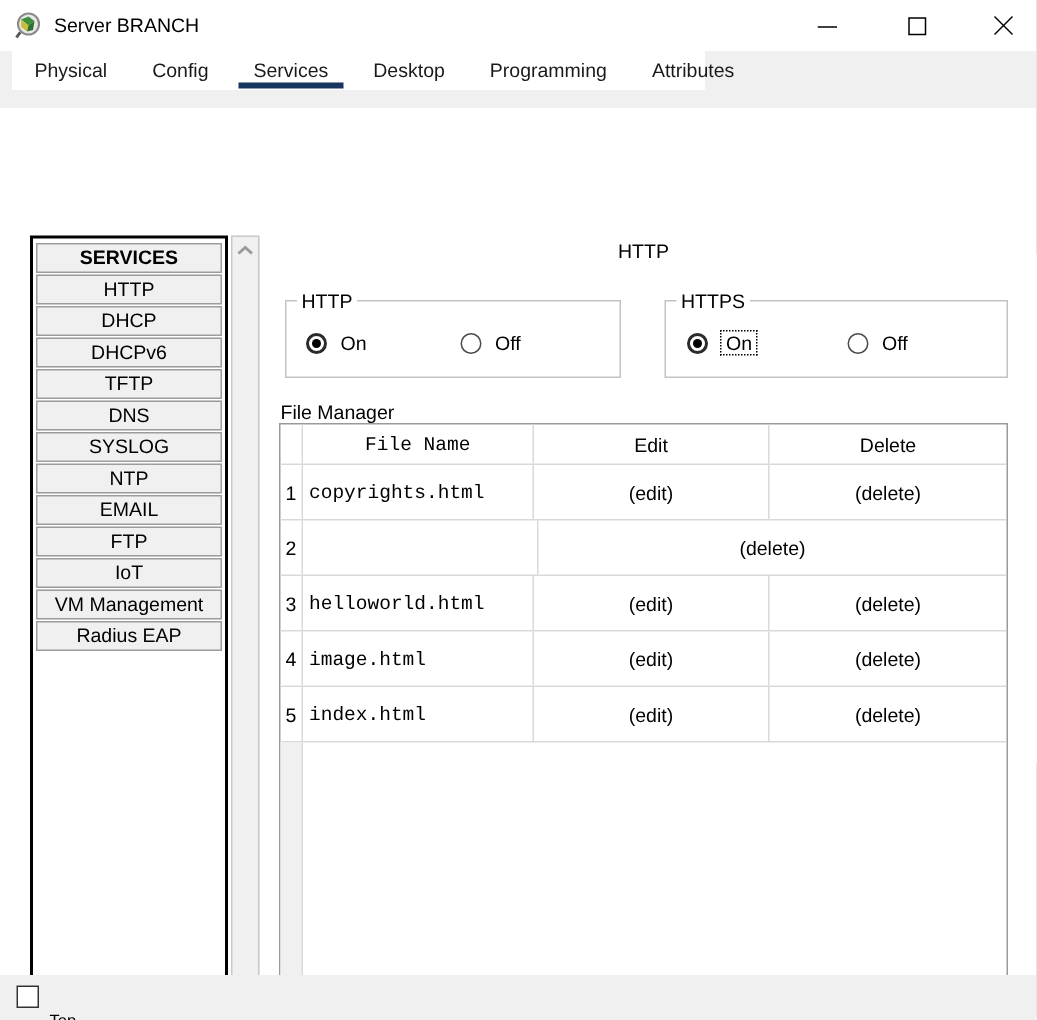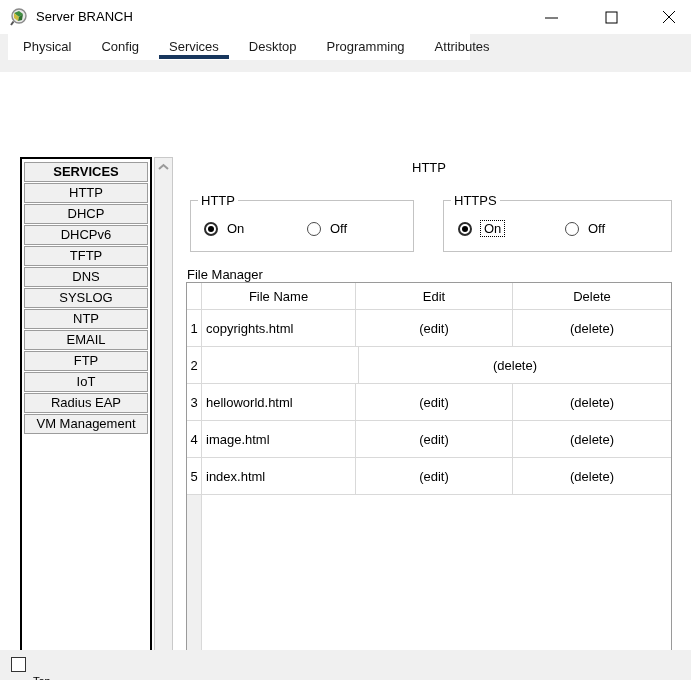--- a/index.html
+++ b/index.html
@@ -46,21 +46,21 @@
 
   .fm-label { position:absolute; left:187px; top:195px; font-size:13px; }
 
   
   .tbl { position:absolute; left:186px; top:210px; width:486px; height:382px; border:1px solid #9a9a9a; background:#fff; display:flex; flex-direction:column; }
   .tr { display:flex; height:37px; border-bottom:1px solid #d9d9d9; flex:none; }
   .tr.hdr { height:27px; }
   .tr.filler { flex:1 1 auto; border-bottom:none; height:auto; }
   .td { display:flex; align-items:center; font-size:13px; }
   .td-num { width:15px; border-right:1px solid #d9d9d9; justify-content:center; flex:none; }
-  .td-name { width:154px; border-right:1px solid #d9d9d9; padding-left:4px; flex:none; }
+  .td-name { width:154px; border-right:1px solid #d9d9d9; padding-left:4px; flex:none;font-family:Liberation Mono, monospace; }
   .td-edit { width:157px; border-right:1px solid #d9d9d9; justify-content:center; flex:none; }
   .td-del { flex:1 1 auto; justify-content:center; }
   .tr.hdr .td-name, .tr.hdr .td-edit { justify-content:center; padding-left:0; }
   .tr.filler .td-num { background:#f0f0f0; }
   .tr.filler .td-name, .tr.filler .td-edit { border-right:none; }
 
   
   .push-btn { position:absolute; top:606px; height:24px; background:#f0f0f0; border:1px solid #9e9e9e; font-size:13px; text-align:center; line-height:22px; }
   .btn-newfile { left:483px; width:89px; }
   .btn-import { left:581px; width:91px; }
@@ -122,22 +122,22 @@
       <div class="sb-btn">HTTP</div>
       <div class="sb-btn">DHCP</div>
       <div class="sb-btn">DHCPv6</div>
       <div class="sb-btn">TFTP</div>
       <div class="sb-btn">DNS</div>
       <div class="sb-btn">SYSLOG</div>
       <div class="sb-btn">NTP</div>
       <div class="sb-btn">EMAIL</div>
       <div class="sb-btn">FTP</div>
       <div class="sb-btn">IoT</div>
+      <div class="sb-btn">VM Management</div>
       <div class="sb-btn">Radius EAP</div>
-      <div class="sb-btn">VM Management</div>
     </div>
     <div class="sb-scroll">
       <svg class="sb-arrow arr-up" viewBox="0 0 11 8">
           <polyline points="1,6 5.5,2 10,6" fill="none" stroke="#9a9a9a" stroke-width="2"></polyline>
         </svg>
 
     </div>
 
     <div class="main-heading">HTTP</div>
 

